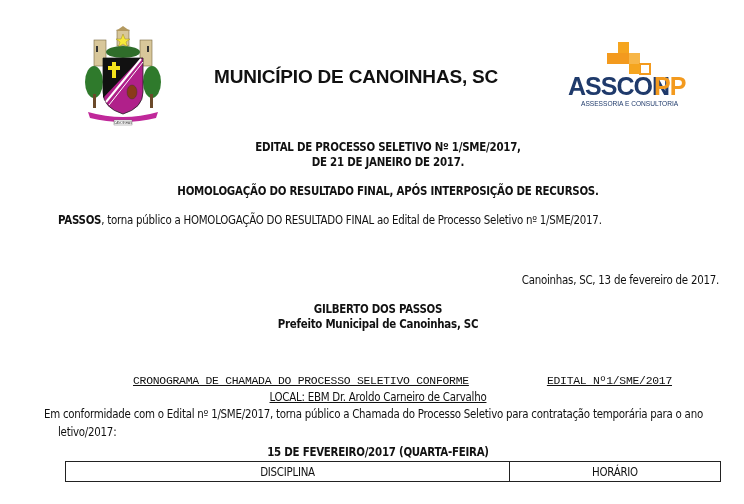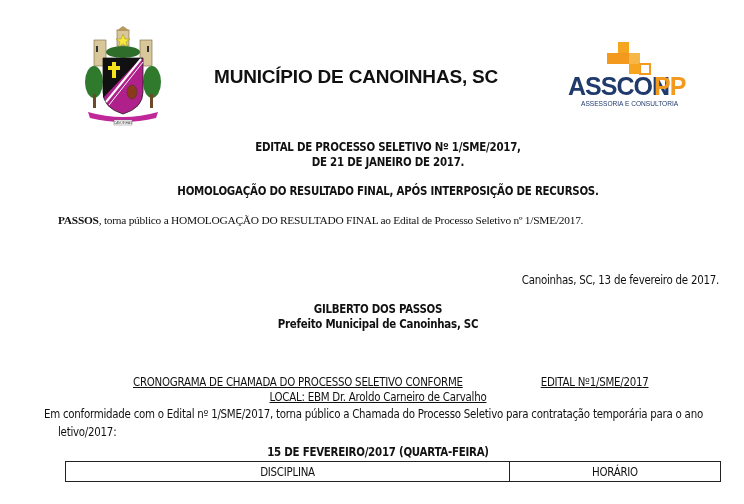--- a/index.html
+++ b/index.html
@@ -70,29 +70,29 @@
     <text x="88" y="55" font-size="25" font-family="Liberation Sans, sans-serif" font-weight="bold" fill="#f39a1e" letter-spacing="-1">PP</text>
     <text x="15" y="66" font-size="6.6" font-family="Liberation Sans, sans-serif" fill="#1f3a6b">ASSESSORIA E CONSULTORIA</text>
   </svg>
 </div>
 
 <div class="line doc b center" style="top:140px;">EDITAL DE PROCESSO SELETIVO Nº 1/SME/2017,</div>
 <div class="line doc b center" style="top:155px;">DE 21 DE JANEIRO DE 2017.</div>
 <div class="line doc b center" style="top:184px;">HOMOLOGAÇÃO DO RESULTADO FINAL, APÓS INTERPOSIÇÃO DE RECURSOS.</div>
 
 <div class="para doc" style="top:212px;">
-  <span style="display:block;font-family:Liberation Serif, serif;"><b>PASSOS</b><span>, torna público a HOMOLOGAÇÃO DO RESULTADO FINAL ao Edital de Processo Seletivo nº 1/SME/2017.</span></span>
+  <span style="display:block;"><b>PASSOS</b><span>, torna público a HOMOLOGAÇÃO DO RESULTADO FINAL ao Edital de Processo Seletivo nº 1/SME/2017.</span></span>
 </div>
 
 <div class="abs doc" style="top:273px; right:25px; text-align:right;margin-left:19px;">Canoinhas, SC, 13 de fevereiro de 2017.</div>
 
 <div class="line doc b center" style="top:302px; left:6px;">GILBERTO DOS PASSOS</div>
 <div class="line doc b center" style="top:317px; left:6px;">Prefeito Municipal de Canoinhas, SC</div>
 
-<div class="abs doc u" style="top:375px; left:133px;">
+<div class="abs doc u" style="top:375px; left:133px;font-family:Liberation Mono, monospace;">
   <span>CRONOGRAMA DE CHAMADA DO PROCESSO SELETIVO CONFORME</span><span style="display:inline-block; width:78px;"></span><span>EDITAL Nº1/SME/2017</span>
 </div>
 <div class="line doc center u" style="top:390px; left:6px;">LOCAL: EBM Dr. Aroldo Carneiro de Carvalho</div>
 <div class="abs doc" style="top:407px; left:44px; width:662px;">Em conformidade com o Edital nº 1/SME/2017, torna público a Chamada do Processo Seletivo para contratação temporária para o ano</div>
 <div class="abs doc" style="top:425px; left:58px;text-align:center;">letivo/2017:</div>
 <div class="line doc b center" style="top:445px; left:6px;">15 DE FEVEREIRO/2017 (QUARTA-FEIRA)</div>
 
 <table id="sched" class="doc">
   <tbody>
       <tr>

